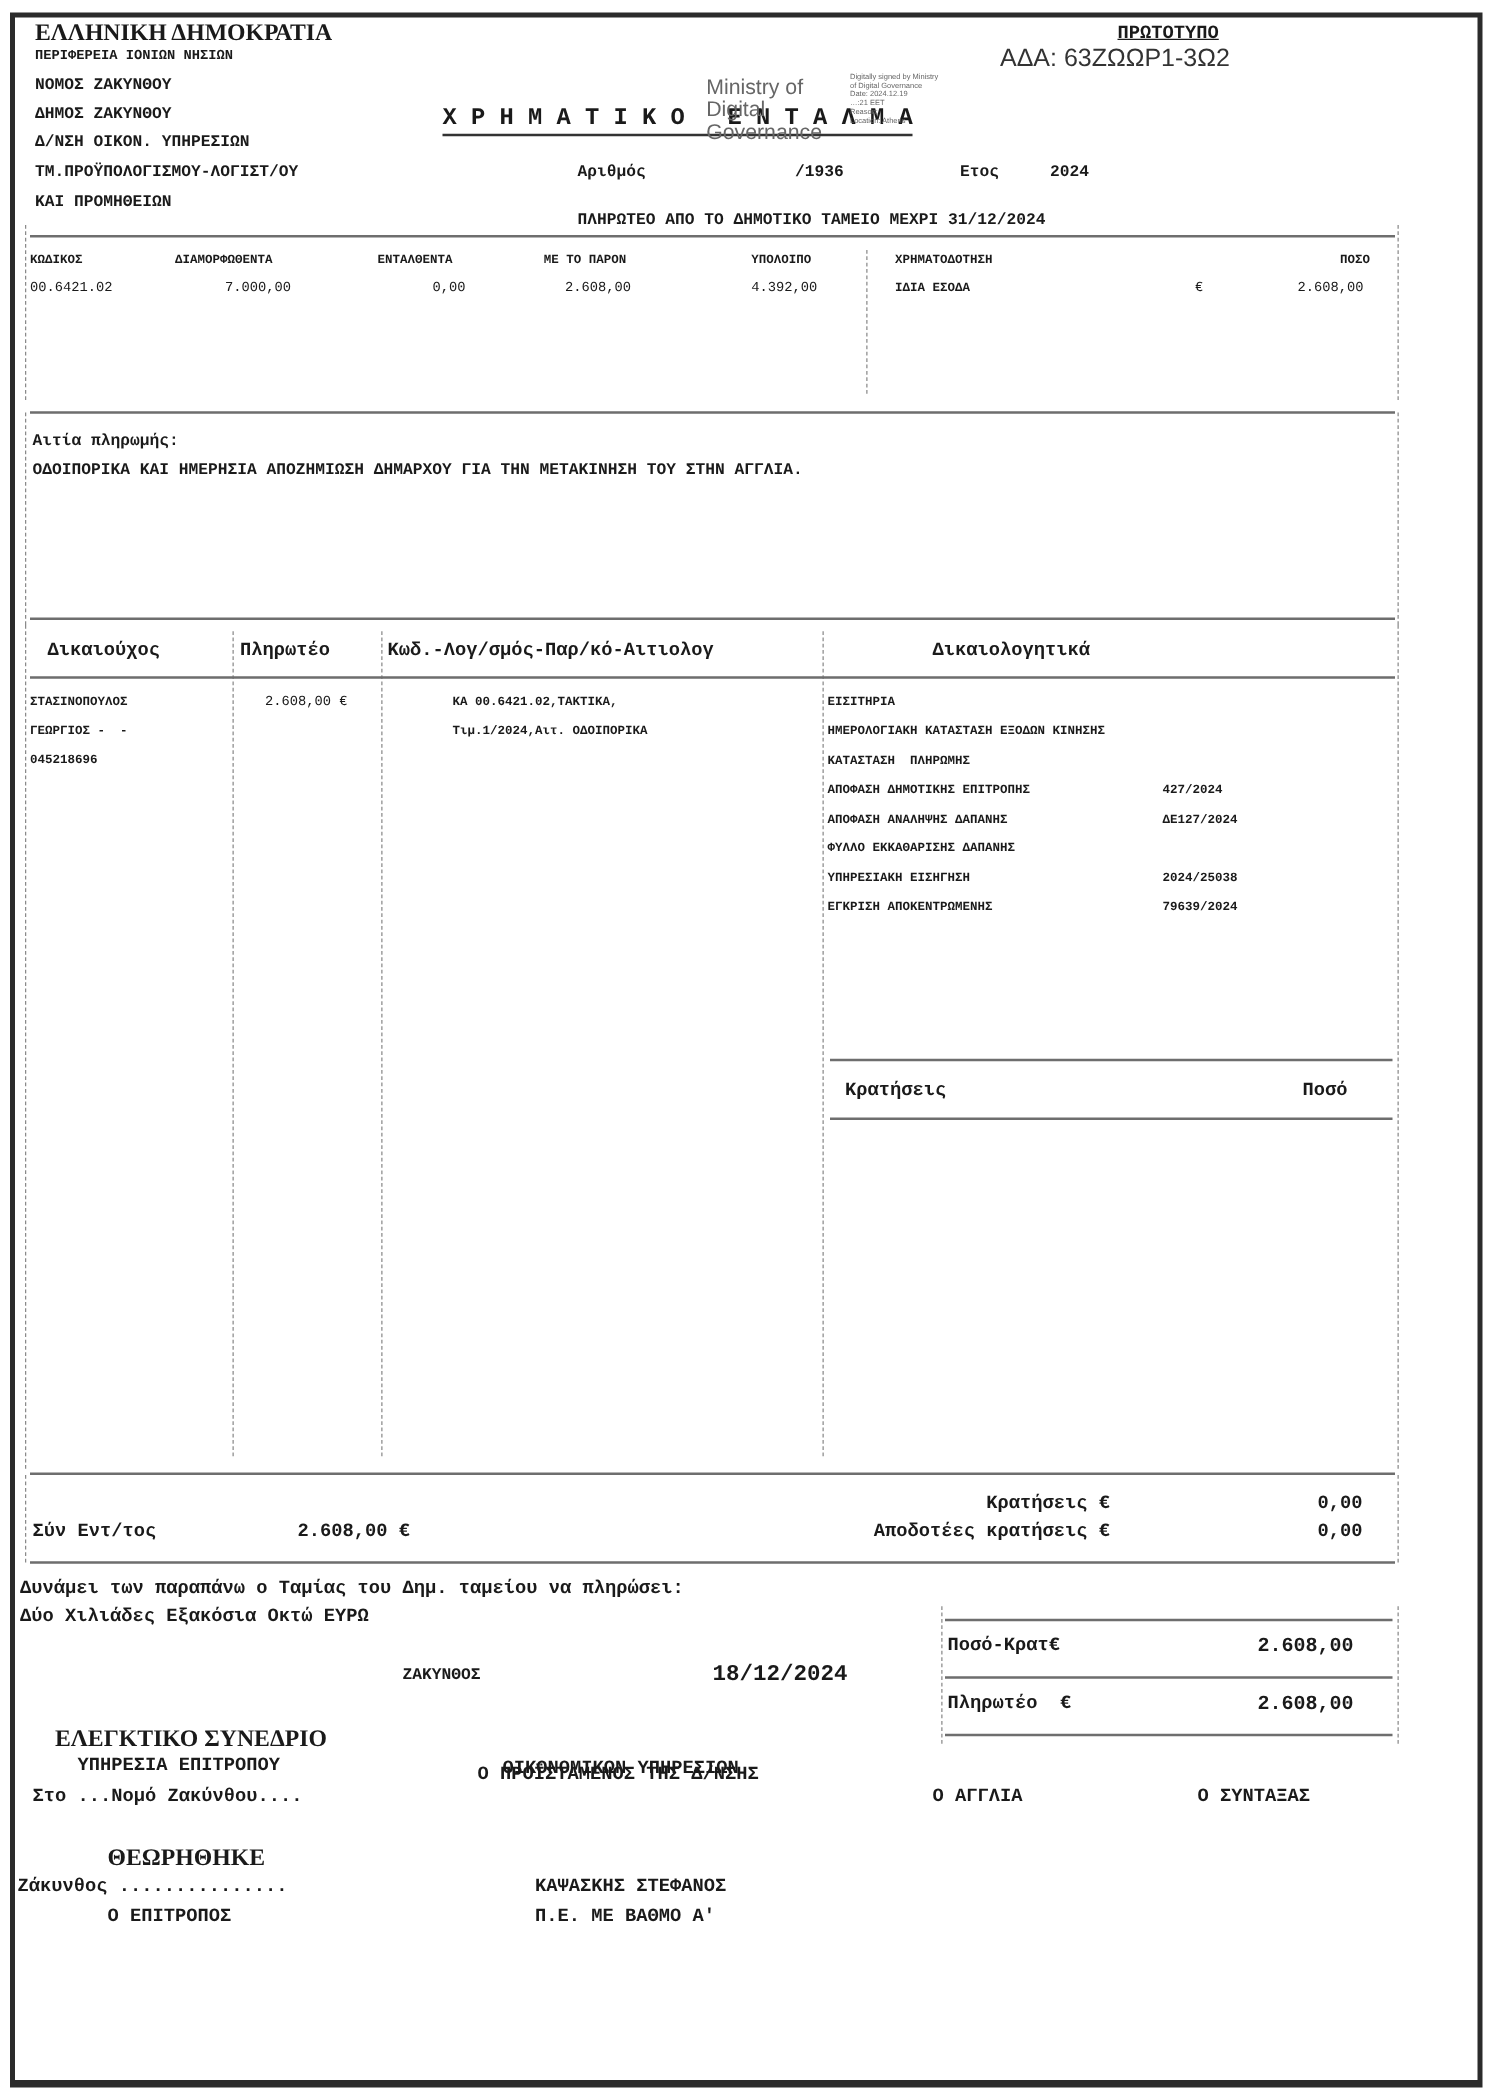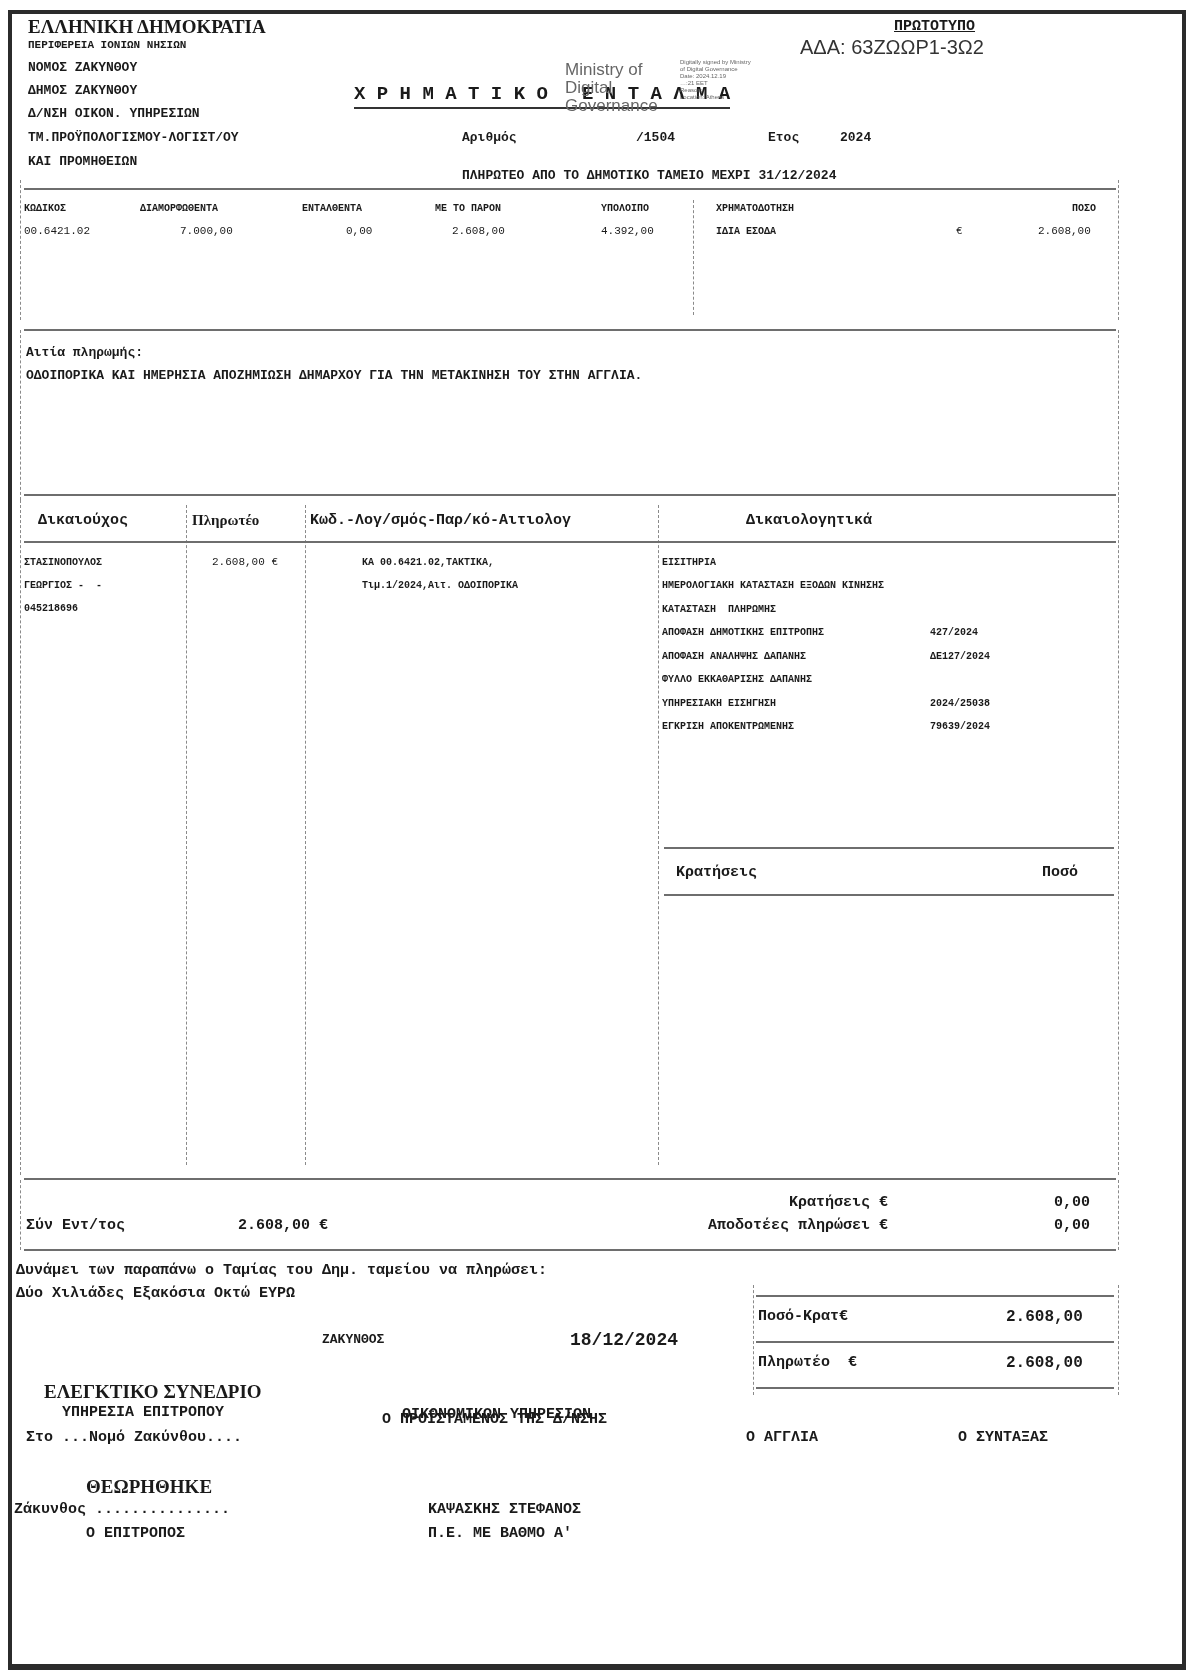--- a/index.html
+++ b/index.html
@@ -30,21 +30,21 @@
   <div class="abs b md" style="left:28px;top:106px;">Δ/ΝΣΗ ΟΙΚΟΝ. ΥΠΗΡΕΣΙΩΝ</div>
   <div class="abs b md" style="left:28px;top:130px;">ΤΜ.ΠΡΟΫΠΟΛΟΓΙΣΜΟΥ-ΛΟΓΙΣΤ/ΟΥ</div>
   <div class="abs b md" style="left:28px;top:154px;">ΚΑΙ ΠΡΟΜΗΘΕΙΩΝ</div>
 
   <div class="abs b md" style="left:894px;top:18px;text-decoration:underline;font-size:15px;">ΠΡΩΤΟΤΥΠΟ</div>
   <div class="abs sans" style="left:800px;top:36px;font-size:20px;color:#333;">ΑΔΑ: 63ΖΩΩΡ1-3Ω2</div>
 
   <div class="abs b" style="left:354px;top:83px;font-size:19px;border-bottom:2px solid #333;padding-bottom:2px;">Χ Ρ Η Μ Α Τ Ι Κ Ο   Ε Ν Τ Α Λ Μ Α</div>
 
   <div class="abs b md" style="left:462px;top:130px;">Αριθμός</div>
-  <div class="abs b md" style="left:636px;top:130px;">/1504</div>
+  <div class="abs b md" style="left:636px;top:130px;">/1936</div>
   <div class="abs b md" style="left:768px;top:130px;">Ετος</div>
   <div class="abs b md" style="left:840px;top:130px;">2024</div>
   <div class="abs b md" style="left:462px;top:154px;margin-top:14px;">ΠΛΗΡΩΤΕΟ ΑΠΟ ΤΟ ΔΗΜΟΤΙΚΟ ΤΑΜΕΙΟ ΜΕΧΡΙ 31/12/2024</div>
 </div>
 
 <div>
   <div class="abs sans stamp" style="left:565px;top:60px;font-size:17px;">Ministry of</div>
   <div class="abs sans stamp" style="left:565px;top:78px;font-size:17px;">Digital</div>
   <div class="abs sans stamp" style="left:565px;top:96px;font-size:17px;">Governance</div>
   <div class="abs sans stamp" style="left:680px;top:59px;font-size:6px;">Digitally signed by Ministry</div>
@@ -91,21 +91,21 @@
 </div>
 
 <div>
   <div class="vd" style="left:20px;top:500px;height:675px;"></div>
   <div class="vd" style="left:1118px;top:500px;height:675px;"></div>
   <div class="vd" style="left:186px;top:505px;height:660px;"></div>
   <div class="vd" style="left:305px;top:505px;height:660px;"></div>
   <div class="vd" style="left:658px;top:505px;height:660px;"></div>
 
   <div class="abs b md" style="left:38px;top:512px;font-size:15px;">Δικαιούχος</div>
-  <div class="abs b md" style="left:192px;top:512px;font-size:15px;font-family:Liberation Serif, serif;">Πληρωτέο</div>
+  <div class="abs b md" style="left:192px;top:512px;font-size:15px;">Πληρωτέο</div>
   <div class="abs b md" style="left:310px;top:512px;font-size:15px;">Κωδ.-Λογ/σμός-Παρ/κό-Αιτιολογ</div>
   <div class="abs b md" style="left:746px;top:512px;font-size:15px;">Δικαιολογητικά</div>
   <div class="hline" style="left:24px;width:1092px;top:541px;"></div>
 
   <div>
     <div class="abs b tiny" style="left:24px;top:557px;">ΣΤΑΣΙΝΟΠΟΥΛΟΣ</div>
     <div class="abs b tiny" style="left:24px;top:580px;">ΓΕΩΡΓΙΟΣ -  -</div>
     <div class="abs b tiny" style="left:24px;top:603px;">045218696</div>
     <div class="abs sm" style="left:212px;top:556px;">2.608,00 €</div>
     <div class="abs b tiny" style="left:362px;top:557px;">ΚΑ 00.6421.02,ΤΑΚΤΙΚΑ,</div>
@@ -151,21 +151,21 @@
   <div class="hline" style="left:24px;width:1092px;top:1178px;"></div>
 </div>
 
 <div>
   <div class="vd" style="left:20px;top:1180px;height:70px;"></div>
   <div class="vd" style="left:1118px;top:1180px;height:70px;"></div>
   <div class="abs b md" style="left:756px;top:1194px;font-size:15px;width:132px;text-align:right;">Κρατήσεις €</div>
   <div class="abs b md" style="left:1054px;top:1194px;font-size:15px;">0,00</div>
   <div class="abs b md" style="left:26px;top:1217px;font-size:15px;text-align:right;">Σύν Εντ/τος</div>
   <div class="abs b md" style="left:238px;top:1217px;font-size:15px;">2.608,00 €</div>
-  <div class="abs b md" style="left:638px;top:1217px;font-size:15px;width:250px;text-align:right;">Αποδοτέες πληρώσει €</div>
+  <div class="abs b md" style="left:638px;top:1217px;font-size:15px;width:250px;text-align:right;">Αποδοτέες κρατήσεις €</div>
   <div class="abs b md" style="left:1054px;top:1217px;font-size:15px;">0,00</div>
   <div class="hline" style="left:24px;width:1092px;top:1249px;"></div>
 </div>
 
 <div>
   <div class="abs b md" style="left:16px;top:1262px;font-size:15px;">Δυνάμει των παραπάνω ο Ταμίας του Δημ. ταμείου να πληρώσει:</div>
   <div class="abs b md" style="left:16px;top:1285px;font-size:15px;">Δύο Χιλιάδες Εξακόσια Οκτώ ΕΥΡΩ</div>
   <div class="abs b md" style="left:322px;top:1332px;">ΖΑΚΥΝΘΟΣ</div>
   <div class="abs b md" style="left:570px;top:1330px;font-size:18px;">18/12/2024</div>
 

